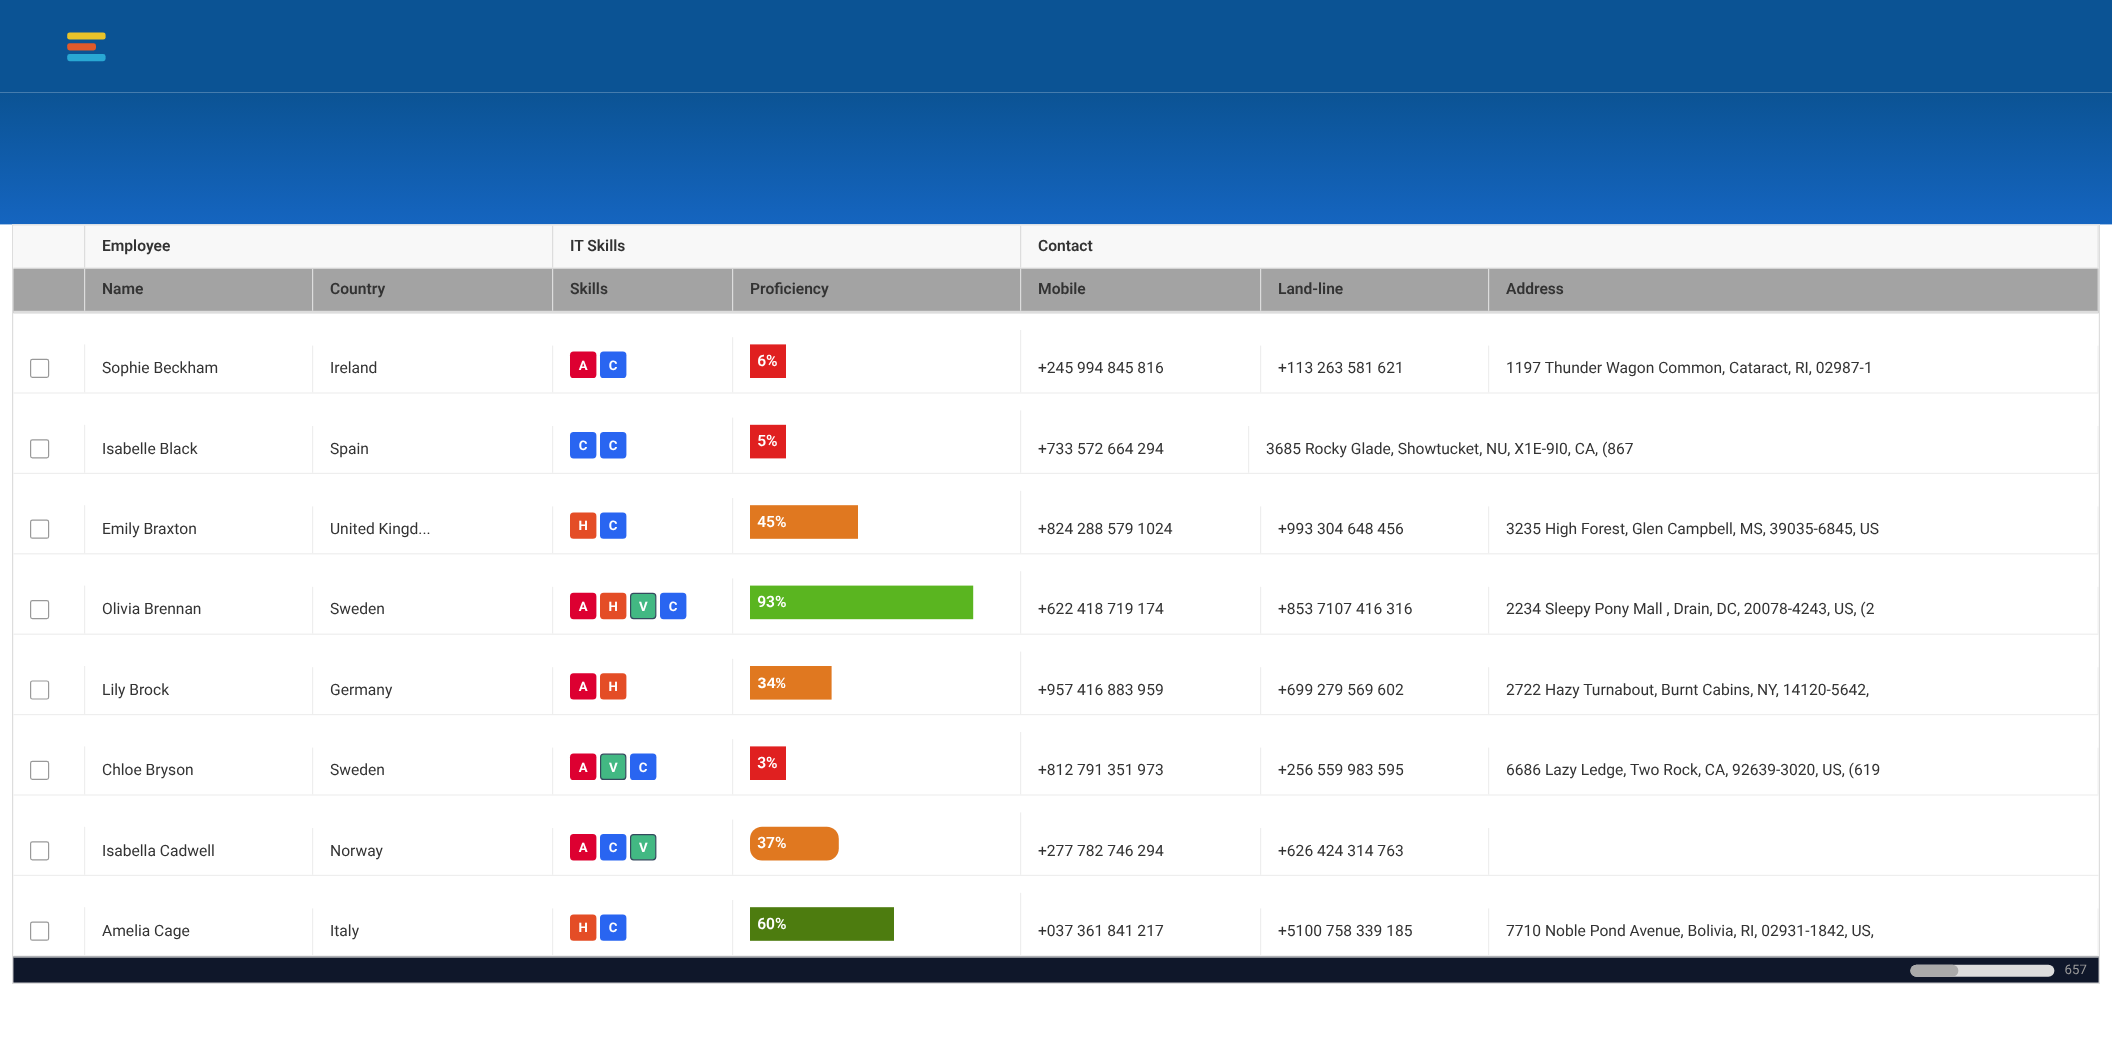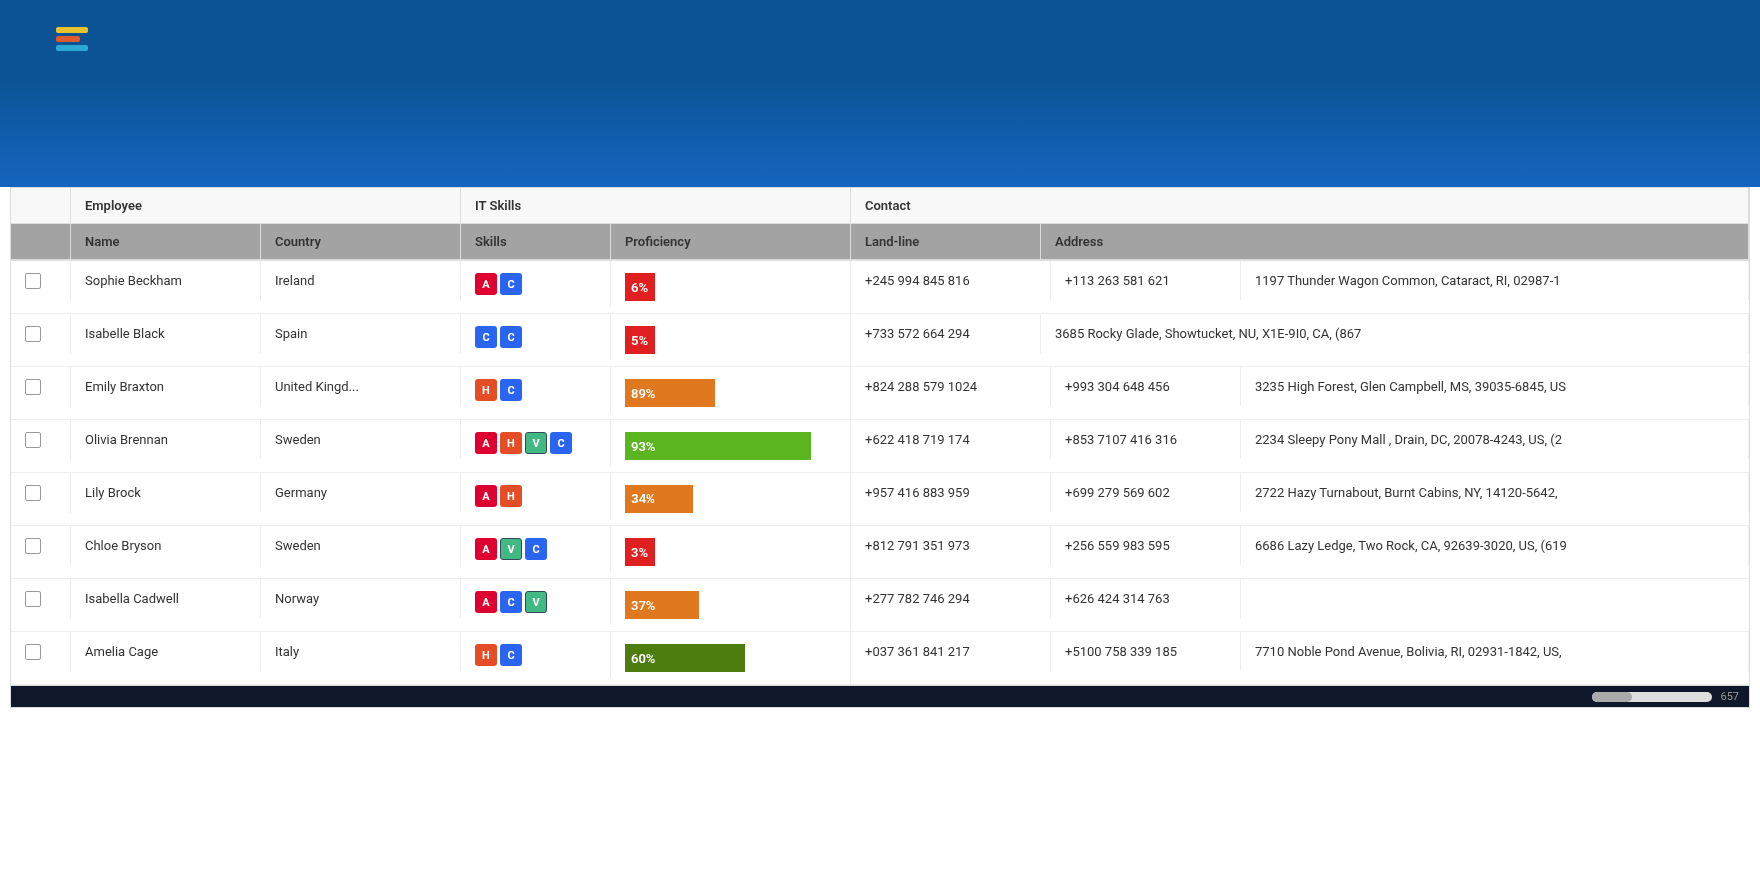--- a/index.html
+++ b/index.html
@@ -104,21 +104,22 @@
     .col-header.skills-col { width: 150px; flex-shrink: 0; }
     .col-header.proficiency-col { width: 240px; flex-shrink: 0; }
     .col-header.mobile-col { width: 200px; flex-shrink: 0; }
     .col-header.landline-col { width: 190px; flex-shrink: 0; }
     .col-header.address-col { flex: 1; }
 
     
     .data-row {
       display: flex;
       border-bottom: 1px solid #eee;
-      align-items: flex-start;
+      align-items: flex-end;
+      margin-top: 14px;
     }
     .data-cell {
       padding: 12px 14px;
       font-size: 13px;
       color: #333;
       border-right: 1px solid #eee;
       overflow: hidden;
       text-overflow: ellipsis;
       white-space: nowrap;
     }
@@ -225,20 +226,21 @@
     <div class="col-group-cell itskills-group">IT Skills</div>
     <div class="col-group-cell contact-group">Contact</div>
   </div>
 
   <div class="col-header-row">
     <div class="col-header checkbox-col"></div>
     <div class="col-header name-col">Name</div>
     <div class="col-header country-col">Country</div>
     <div class="col-header skills-col">Skills</div>
     <div class="col-header proficiency-col">Proficiency</div>
+    <div class="col-header mobile-col">Mobile</div>
     <div class="col-header landline-col">Land-line</div>
     <div class="col-header address-col">Address</div>
   </div>
 
   <div id="grid-body">
       <div class="data-row">
     <div class="data-cell checkbox-col">
       <div class="row-checkbox"></div>
     </div>
     <div class="data-cell name-col">Sophie Beckham</div>
@@ -285,21 +287,21 @@
     <div class="data-cell name-col">Emily Braxton</div>
     <div class="data-cell country-col">United Kingd...</div>
     <div class="data-cell skills-col">
       <div class="skill-icons">
             <span class="skill-icon" style="background:#e44d26;" title="HTML">H</span>
             <span class="skill-icon" style="background:#2965f1;" title="CSS">C</span>
           </div>
     </div>
     <div class="data-cell proficiency-col">
       <div class="prof-bar" style="width:90px;background:#e07820;">
-        89%
+        45%
       </div>
     </div>
     <div class="data-cell mobile-col">+824 288 579 1024</div>
     <div class="data-cell landline-col">+993 304 648 456</div>
     <div class="data-cell address-col">3235 High Forest, Glen Campbell, MS, 39035-6845, US</div>
   </div>
       <div class="data-row">
     <div class="data-cell checkbox-col">
       <div class="row-checkbox"></div>
     </div>
@@ -372,21 +374,21 @@
     <div class="data-cell name-col">Isabella Cadwell</div>
     <div class="data-cell country-col">Norway</div>
     <div class="data-cell skills-col">
       <div class="skill-icons">
             <span class="skill-icon" style="background:#dd0031;" title="Angular">A</span>
             <span class="skill-icon" style="background:#2965f1;" title="CSS">C</span>
             <span class="skill-icon" style="background:#42b883;border:1.5px solid #35495e;" title="Vue">V</span>
           </div>
     </div>
     <div class="data-cell proficiency-col">
-      <div class="prof-bar" style="width:74px;background:#e07820;">
+      <div class="prof-bar" style="width:74px;background:#e07820;border-radius:10px;">
         37%
       </div>
     </div>
     <div class="data-cell mobile-col">+277 782 746 294</div>
     <div class="data-cell landline-col">+626 424 314 763</div>
   </div>
       <div class="data-row">
     <div class="data-cell checkbox-col">
       <div class="row-checkbox"></div>
     </div>

